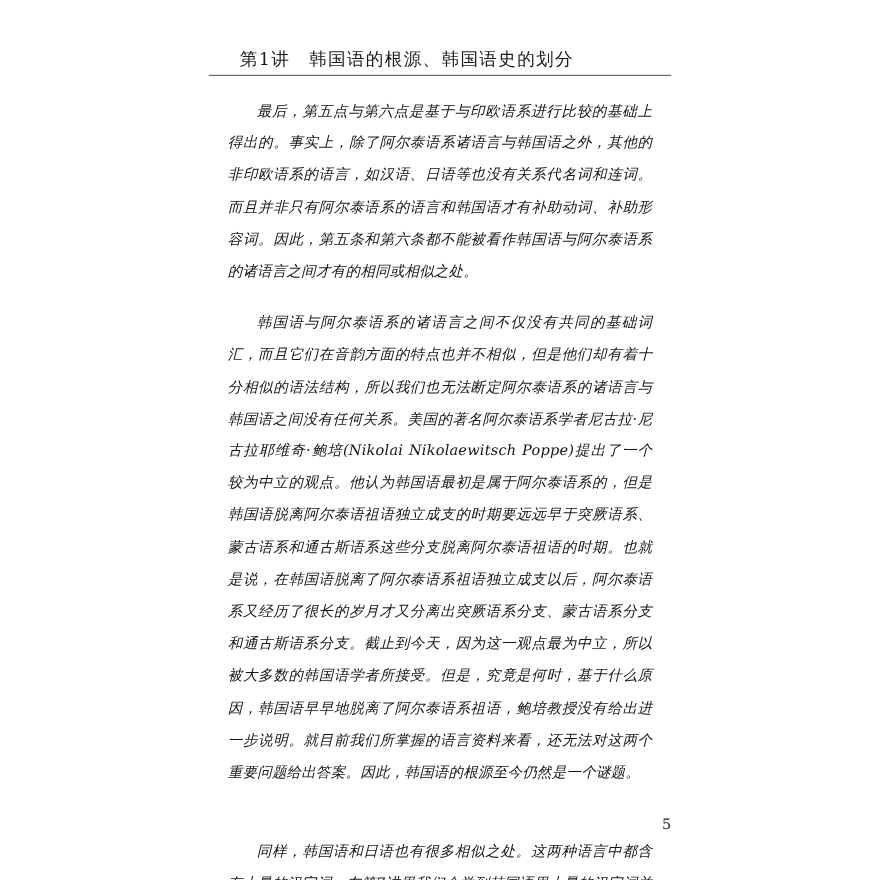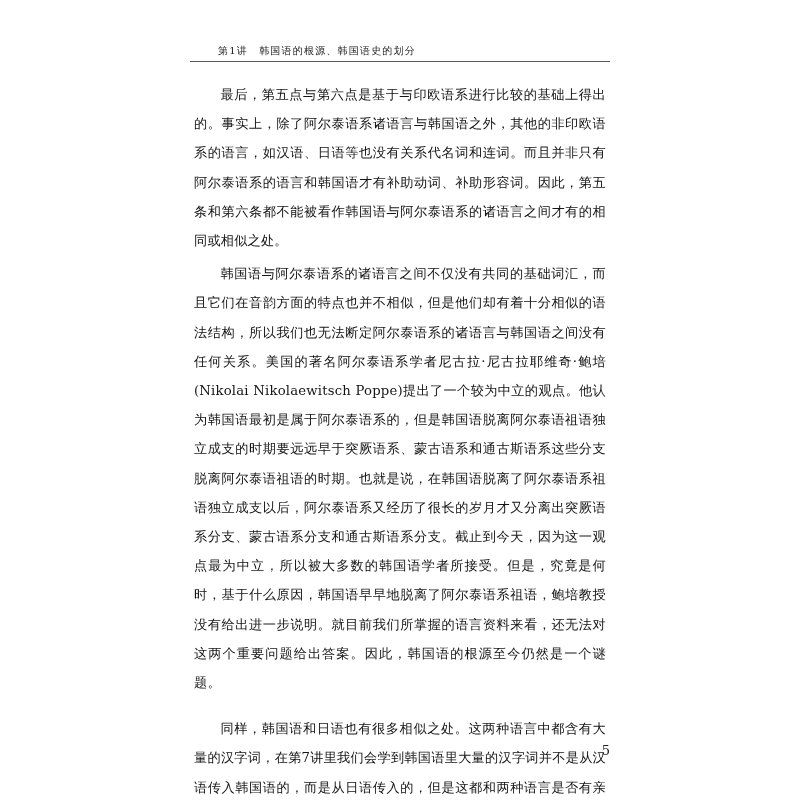--- a/index.html
+++ b/index.html
@@ -16,21 +16,21 @@
   }
   .page {
     position: relative;
     width: 800px;
     height: 800px;
     box-sizing: border-box;
     padding: 44px 190px 40px 190px;
     background: #ffffff;
   }
   .running-head {
-    font-size: 10px;
+    font-size: 16px;
     letter-spacing: 1.2px;
     color: #1a1a1a;
     text-align: left;
     margin: 0 0 2px 0;
     padding-left: 28px;
     font-family: "DejaVu Serif", "Liberation Serif", serif;
     white-space: nowrap;
   }
   .head-rule {
     border: 0;
@@ -40,22 +40,23 @@
   }
   .body-text {
     font-size: 13.2px;
     line-height: 29.2px;
     text-align: justify;
     text-justify: inter-ideograph;
     letter-spacing: 0.2px;
     color: #141414;
   }
   .body-text p {
-    margin: 4px;
+    margin: 17px;
     text-indent: 2em;
+    font-style: italic;
   }
   .para-gap {
     height: 9px;
   }
   .folio {
     position: absolute;
     right: 190px;
     bottom: 42px;
     font-size: 13px;
     color: #1a1a1a;

